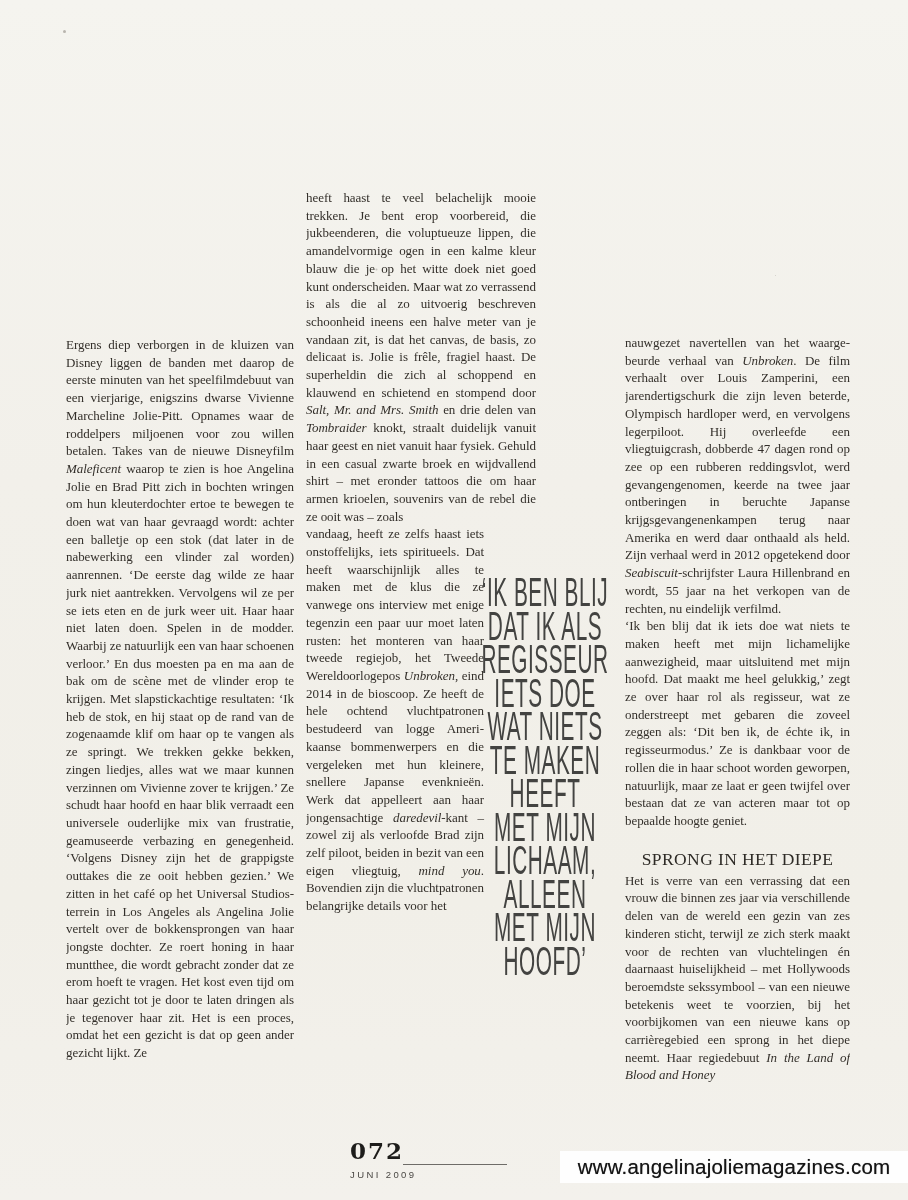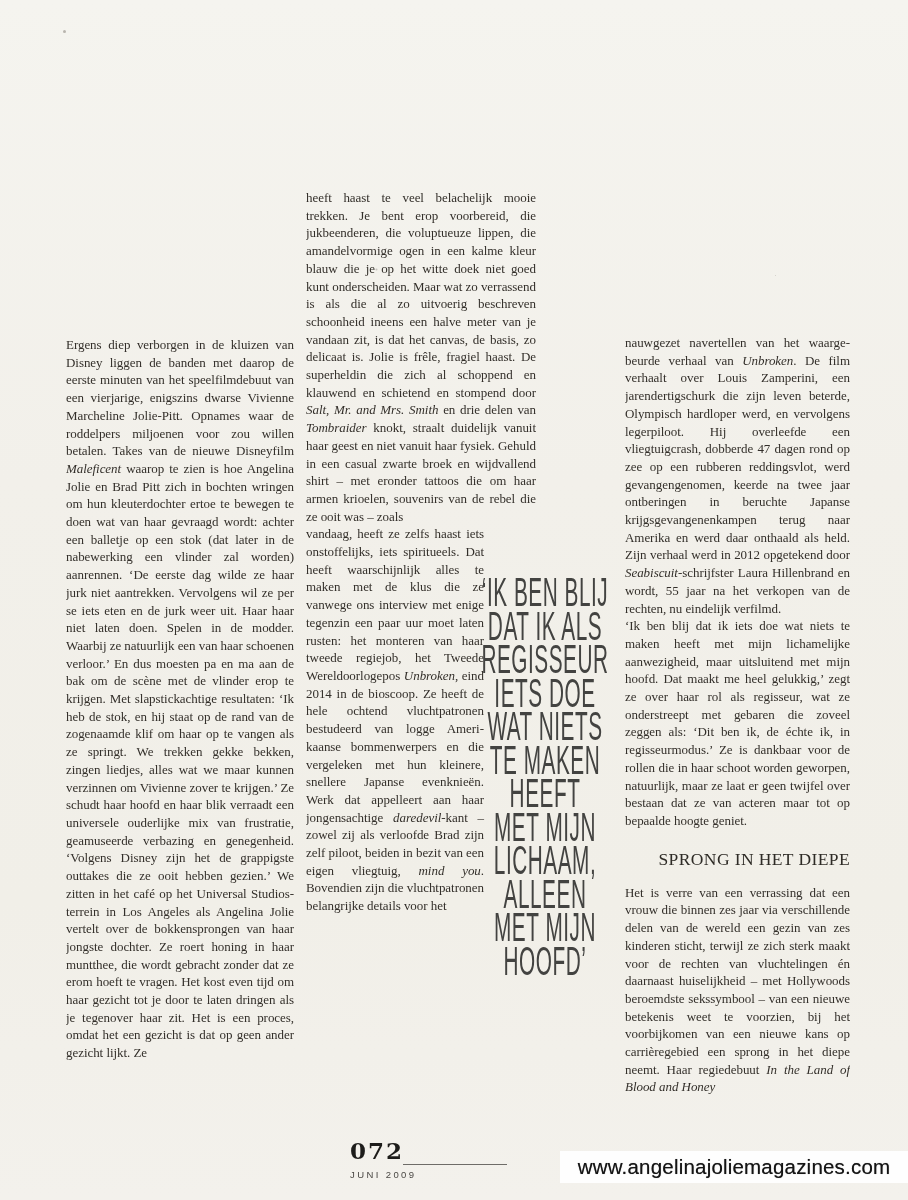--- a/index.html
+++ b/index.html
@@ -29,22 +29,22 @@
   #col-left{left:58px;top:336px;width:228px;height:806px;margin-left:8px;}
   #col-mid{left:306px;top:189px;width:230px;height:800px;}
   .mid-wide{width:230px;}
   .mid-narrow{width:178px;}
   #col-right{left:625px;top:334px;width:225px;height:804px;}
   .section-heading{
     font-family:"Liberation Serif","DejaVu Serif",serif;
     font-size:17.5px;line-height:20px;
     letter-spacing:0.4px;
     color:#2e2b26;
-    text-align:right;
-    margin:19px 0 15px 0;
+    text-align:center;
+    margin:19px 0 3px 0;
     font-weight:400;
   }
   .pull-quote{
     position:absolute;left:420px;top:576px;width:250px;
     transform:scaleX(0.52);transform-origin:50% 0;
     font-family:"Liberation Sans","DejaVu Sans",sans-serif;
     font-size:40px;line-height:33.5px;
     letter-spacing:1px;
     color:#434341;
     text-align:center;

